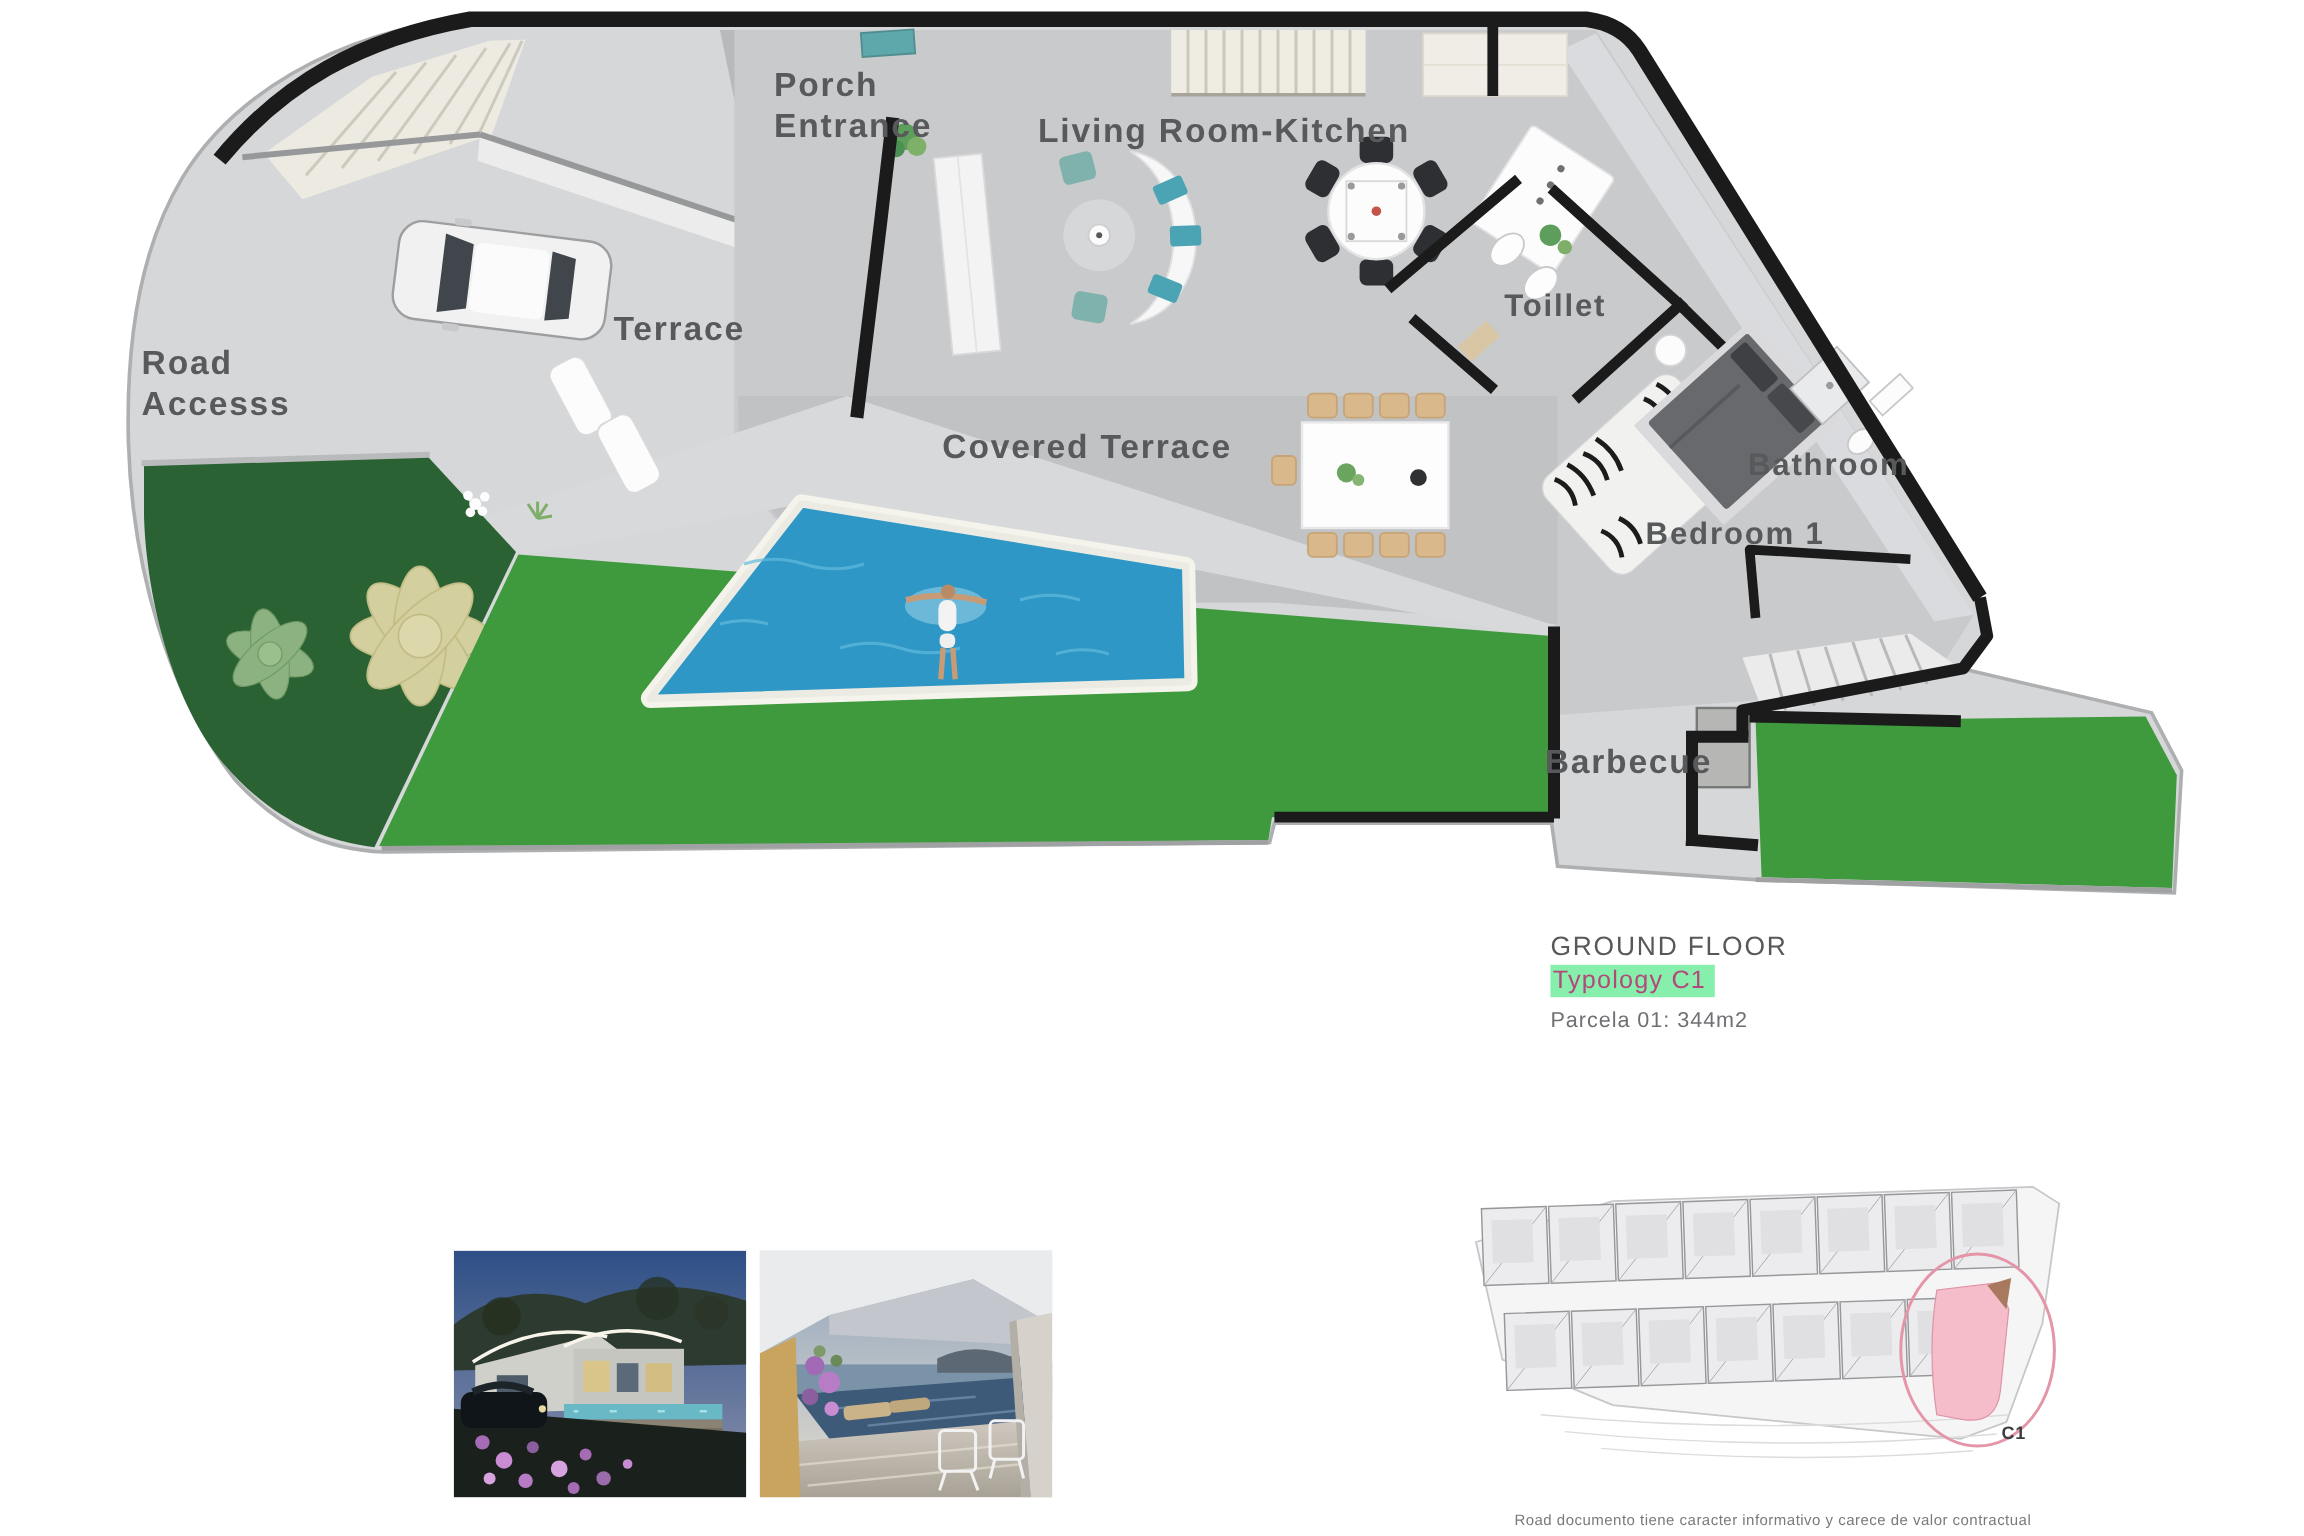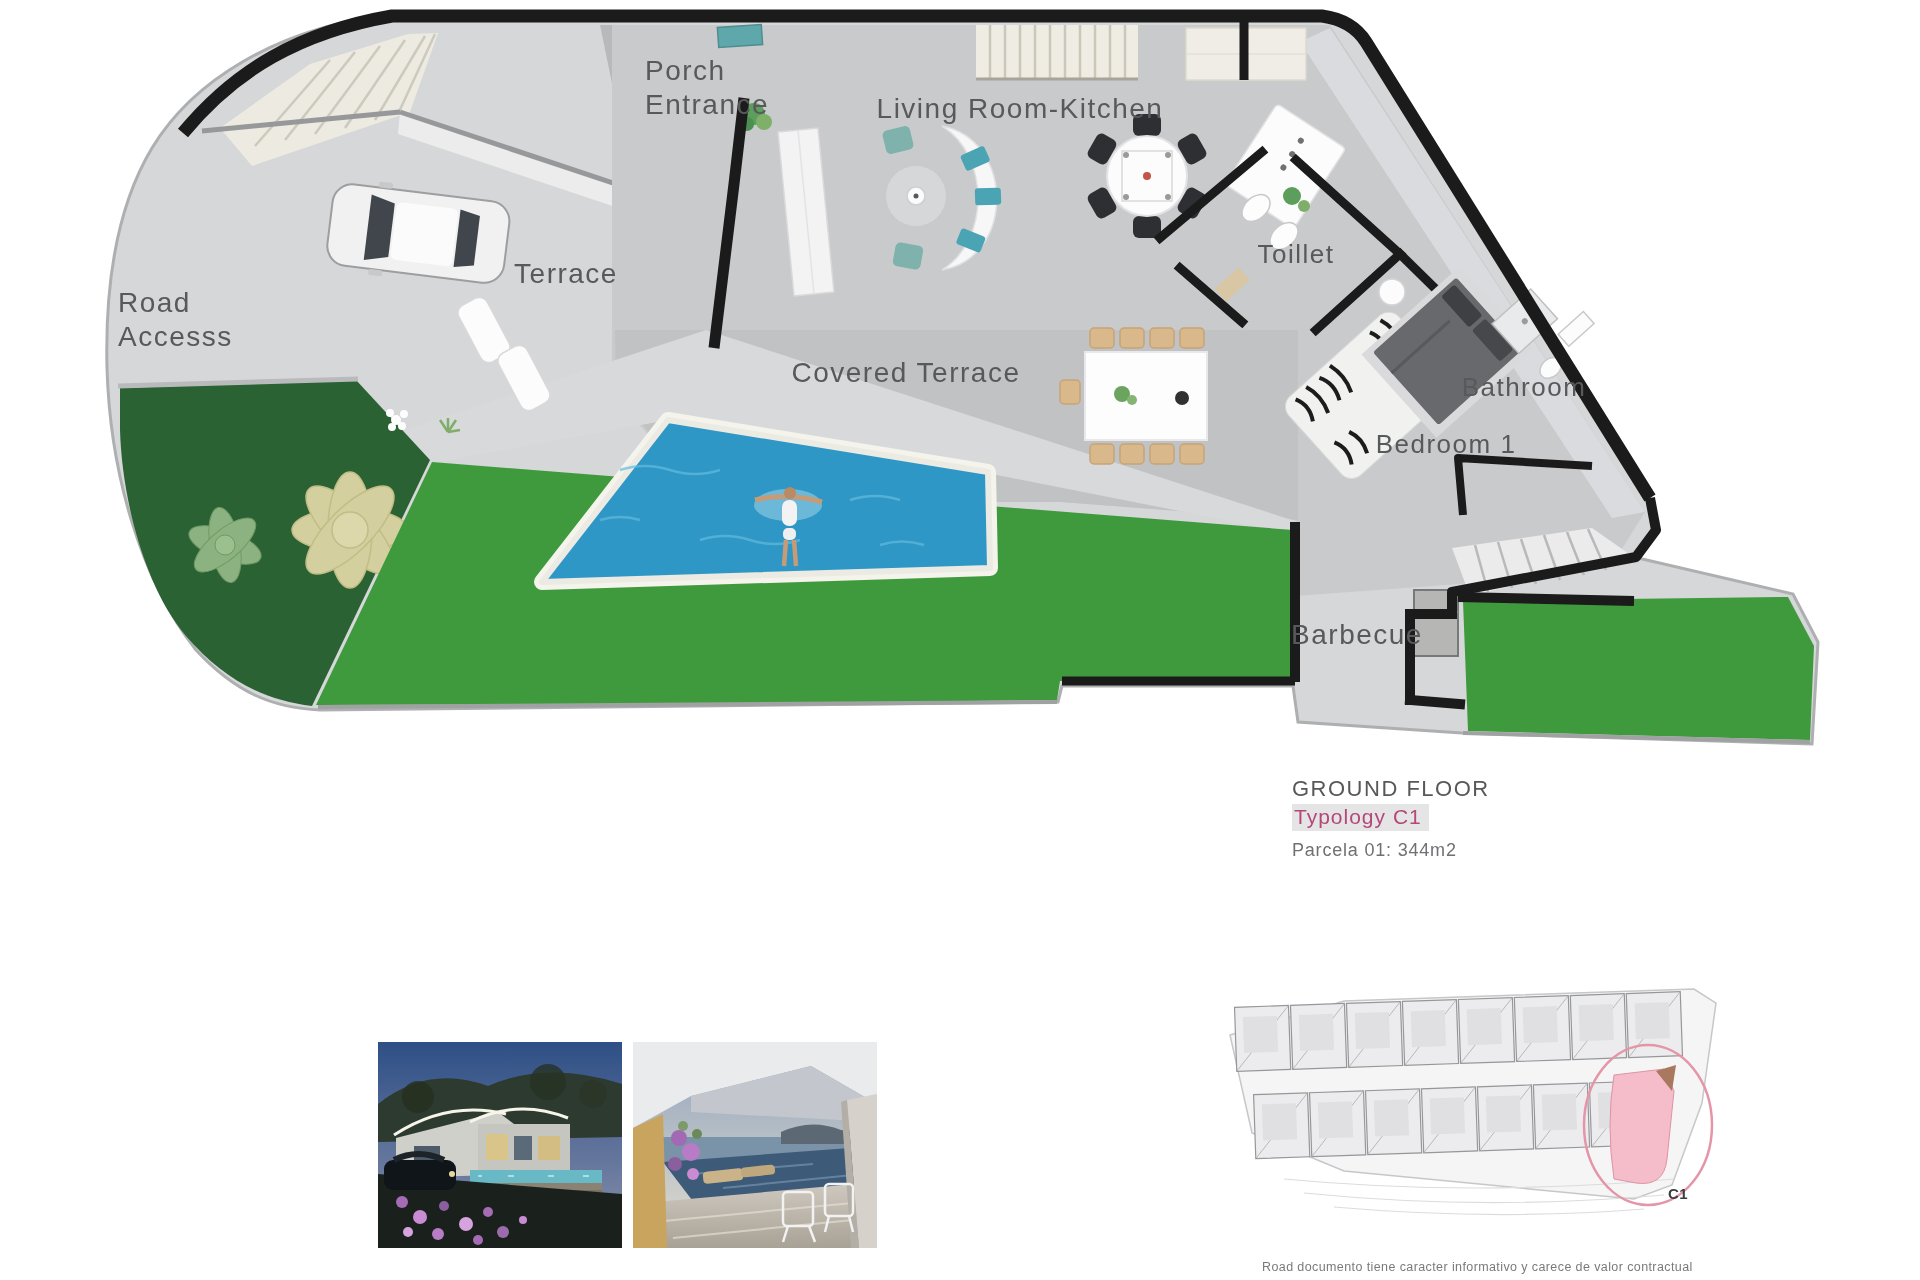--- a/index.html
+++ b/index.html
@@ -1,25 +1,25 @@
 <!DOCTYPE html>
 <html><head>
 <meta charset="utf-8">
 <style>
   html,body{margin:0;padding:0;}
   body{
     width:1920px;height:1280px;position:relative;background:#ffffff;overflow:hidden;
     font-family:"Liberation Sans", sans-serif;
   }
-  .plan-wrap{position:absolute;left:0;top:0;width:1633px;height:770px;}
+  .plan-wrap{position:absolute;left:0;top:0;width:1633px;height:770px;font-weight:bold;}
   .plan-label{font-size:28px;fill:#58595b;letter-spacing:1.5px;}
   .plan-label.sm{font-size:26px;}
   .legend{position:absolute;left:1292px;top:744px;}
   .legend-title{font-size:22px;color:#57585a;letter-spacing:1.5px;margin-top:32px;}
-  .legend-typology{display:inline-block;font-size:21px;color:#b3487a;background:#e5e5e5;
+  .legend-typology{display:inline-block;font-size:21px;color:#b3487a;background:#86efac;
     padding:1px 7px 2px 2px;margin-top:2px;letter-spacing:1px;}
   .legend-parcel{font-size:18px;color:#6f7073;margin-top:9px;letter-spacing:.8px;}
   .photo{position:absolute;width:244px;height:206px;overflow:hidden;}
   .photo svg{display:block;}
   #photo-1{left:378px;top:1042px;}
   #photo-2{left:633px;top:1042px;}
   .siteplan{position:absolute;left:1224px;top:983px;width:504px;height:242px;}
   .siteplan-c1{font-size:15px;font-weight:bold;fill:#3c3d3f;letter-spacing:.5px;}
   .disclaimer{position:absolute;left:1262px;top:1260px;font-size:12.5px;color:#797a7c;letter-spacing:.4px;}
 </style>

